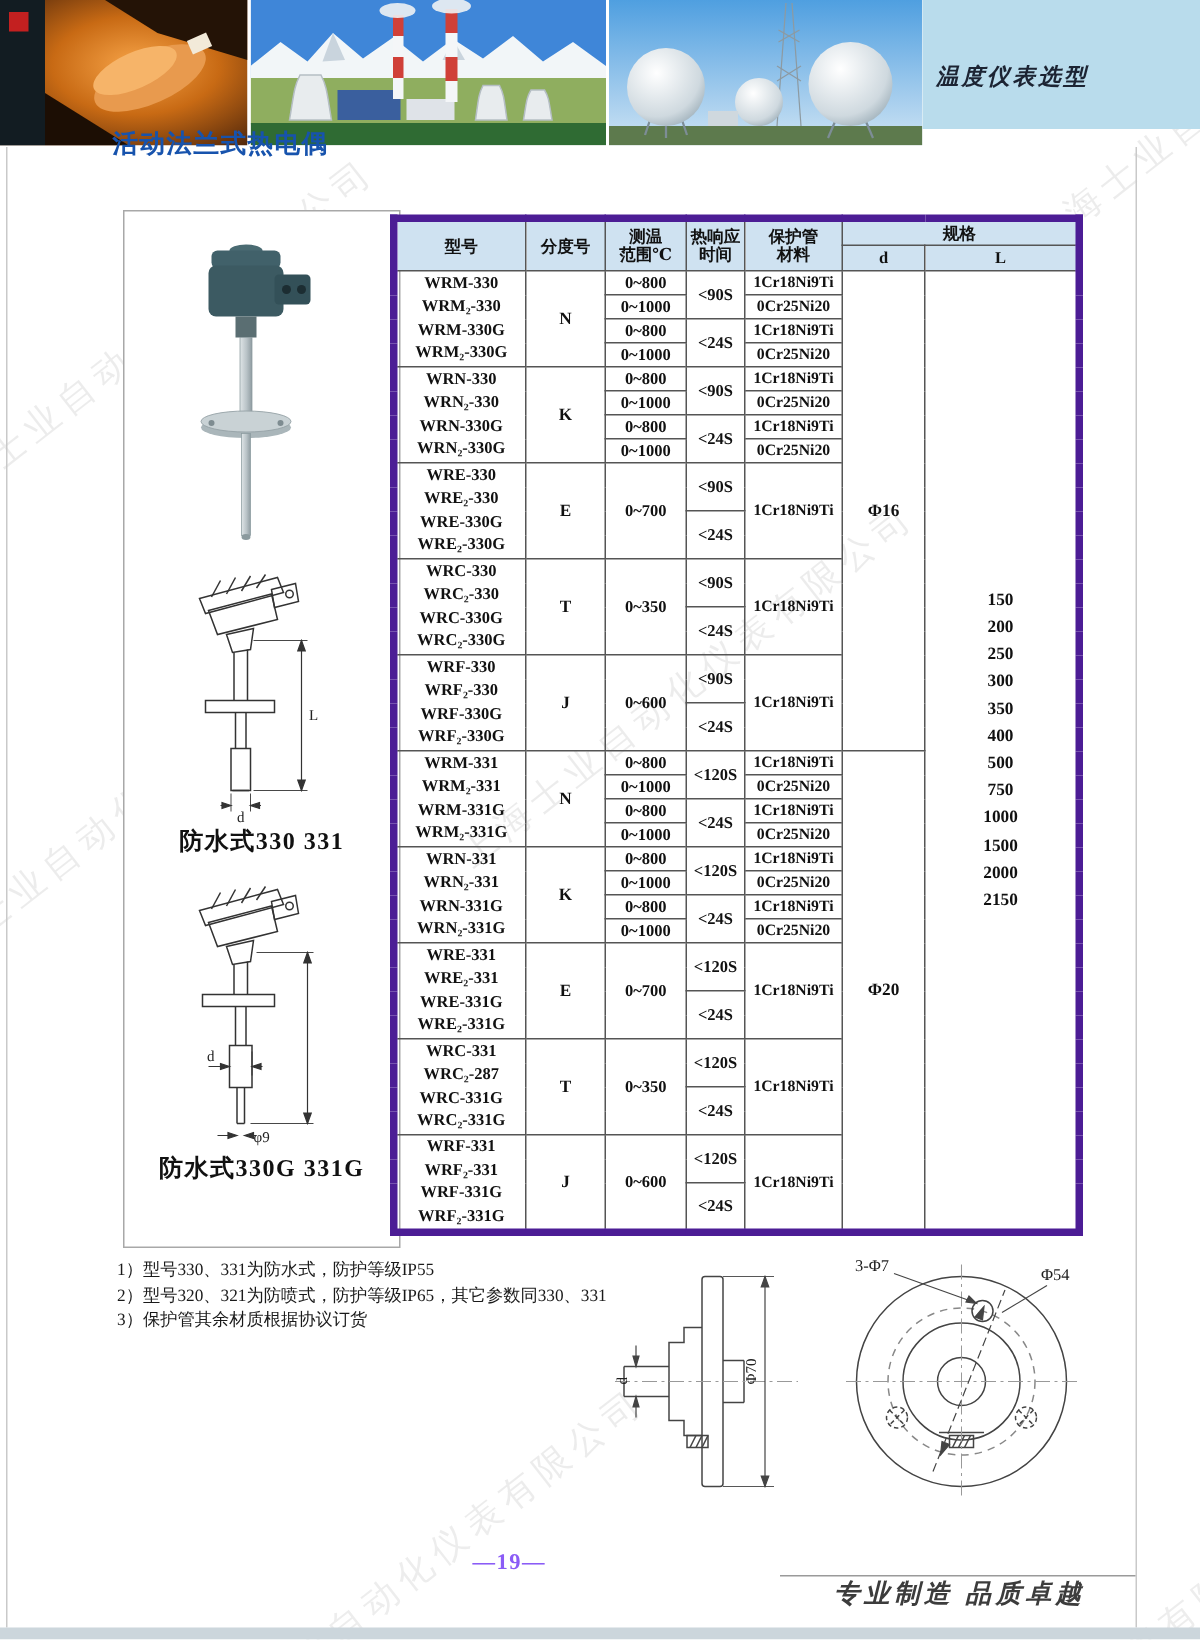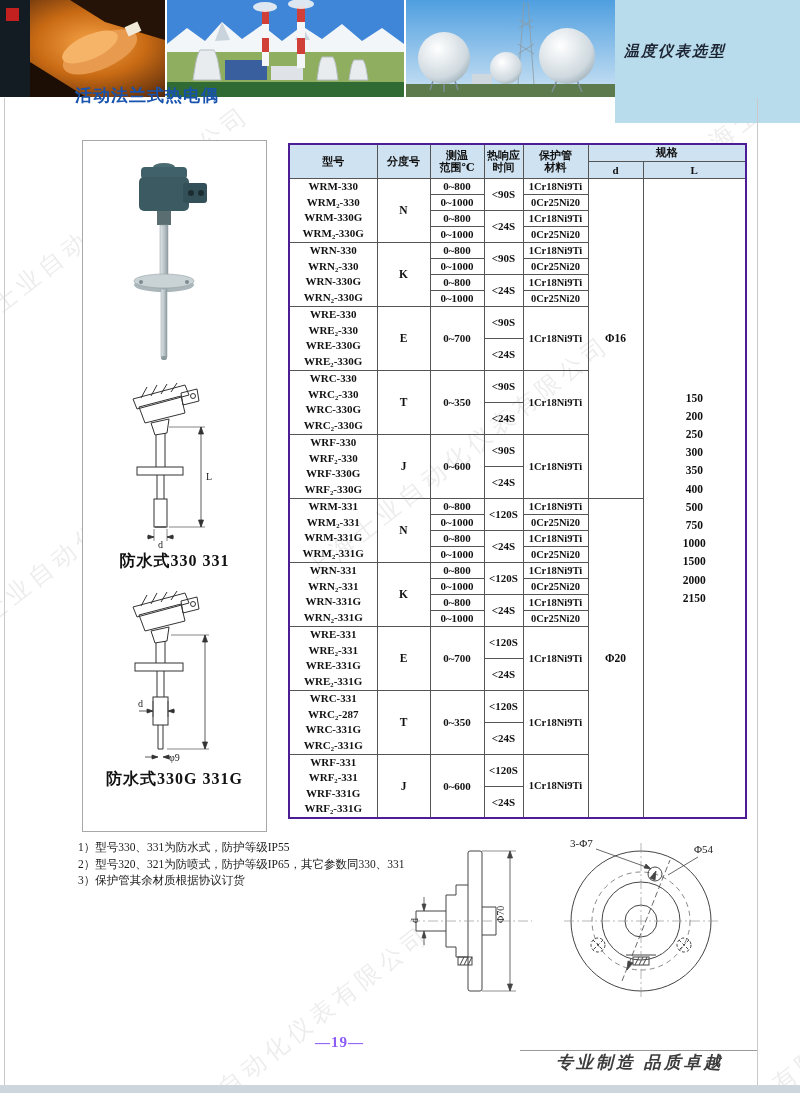--- a/index.html
+++ b/index.html
@@ -4,21 +4,21 @@
 <style>
   html,body{margin:0;padding:0;}
   body{width:800px;height:1093px;position:relative;overflow:hidden;background:#ffffff;
        font-family:"Liberation Sans","DejaVu Sans",sans-serif;}
 
   
   .photo{position:absolute;top:0;height:97px;overflow:hidden;}
   #photo1{left:0;width:165px;}
   #photo2{left:167px;width:237px;}
   #photo3{left:406px;width:209px;}
-  .header-band{position:absolute;left:615px;top:0;width:185px;height:123px;background:#b9dcec;}
+  .header-band{position:absolute;left:615px;top:0;width:185px;height:86px;background:#b9dcec;}
   .tagline{position:absolute;left:9px;top:42px;font-size:15px;font-weight:bold;font-style:italic;
            color:#1c2433;letter-spacing:2px;white-space:nowrap;}
 
   .page-title{position:absolute;left:75px;top:84px;font-size:17px;font-weight:bold;
               color:#1753ad;letter-spacing:1px;}
 
   
   .edge{position:absolute;width:1px;background:#c9c9c9;top:98px;height:987px;}
   #edge-left{left:4px;}
   #edge-right{left:757px;}
@@ -31,23 +31,23 @@
   
   .left-panel{position:absolute;left:82px;top:140px;width:183px;height:690px;
               border:1px solid #a8a8a8;background:#fff;}
   .panel-caption{position:absolute;width:100%;text-align:center;font-weight:bold;font-size:16px;
                  color:#111;font-family:"Liberation Serif","DejaVu Serif",serif;letter-spacing:1px;}
   #caption1{top:410px;}
   #caption2{top:628px;}
   .pp{position:absolute;}
 
   
-  .spec-table{position:absolute;left:288px;top:143px;border-collapse:collapse;table-layout:fixed;
+  .spec-table{position:absolute;left:260px;top:143px;border-collapse:collapse;table-layout:fixed;
               font-family:"Liberation Serif","DejaVu Serif",serif;font-weight:bold;color:#111;
-              border:2px solid #4c1d95;}
+              border:5px solid #4c1d95;}
   .spec-table td{border:1px solid #555;text-align:center;vertical-align:middle;padding:0;overflow:hidden;}
   .spec-table tr{height:16px;}
   .spec-table thead tr{height:17px;}
   .spec-table thead td{background:#cfe2f1;font-size:11px;}
   .spec-table thead .h2{line-height:12px;}
   .cm{font-size:11px;}
   .cm div{line-height:15.5px;}
   .cg{font-size:11.5px;}
   .cr{font-size:11px;}
   .ct{font-size:11px;}

